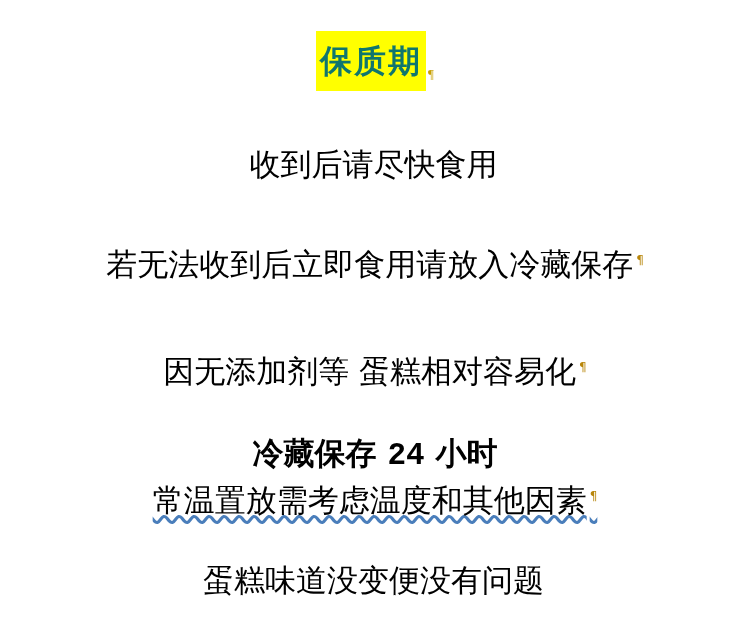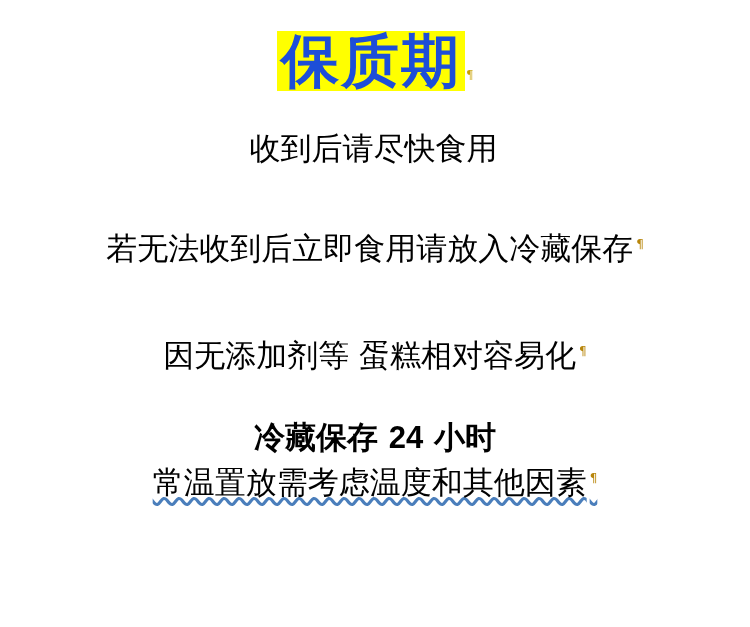--- a/index.html
+++ b/index.html
@@ -26,22 +26,22 @@
   .title-row {
     margin-top: 30px;
     height: 62px;
     display: flex;
     align-items: center;
     justify-content: center;
     position: relative;
   }
   .title {
     background: #ffff00;
-    color: #1d4ed8;
-    font-size: 58px;
+    color: #0f766e;
+    font-size: 32px;
     line-height: 60px;
     font-weight: 700;
     letter-spacing: 2px;
     padding: 0 4px;
     font-family: "DejaVu Sans", "Liberation Sans", sans-serif;
   }
   .title-mark {
     color: #c8a000;
     font-size: 13px;
     align-self: flex-end;
@@ -56,25 +56,25 @@
     white-space: nowrap;
     font-family: "DejaVu Serif", "Liberation Serif", serif;
   }
   .line .pilcrow {
     color: #b8860b;
     font-size: 12px;
     vertical-align: super;
     margin-left: 3px;
     font-family: "DejaVu Sans", sans-serif;
   }
-  .l1 { margin-top: 34px; }
+  .l1 { margin-top: 50px; }
   .l2 { margin-top: 60px; }
   .l3 { margin-top: 66px; }
   .l4 { margin-top: 46px; font-weight: 700; }
-  .l4 .num { font-family: Liberation Sans, sans-serif; font-weight: 700; }
+  .l4 .num { font-family: Liberation Mono, monospace; font-weight: 700; }
   .l5 {
     margin-top: 4px;
     text-decoration: underline;
     text-decoration-style: wavy;
     text-decoration-color: #4a7ebb;
     text-underline-offset: 4px;
   }
   .l6 { margin-top: 40px; }
 </style>
 </head>
@@ -100,14 +100,17 @@
   </div>
 
   <div class="line l4">
     <span>冷藏保存 </span><span class="num">24</span><span> 小时</span>
   </div>
 
   <div class="line l5">
     <span>常温置放需考虑温度和其他因素</span><span class="pilcrow">¶</span>
   </div>
 
+  <div class="line l6">
+    <span>蛋糕味道没变便没有问题</span><span class="pilcrow"></span>
+  </div>
 
 </div>
 
 </body></html>

